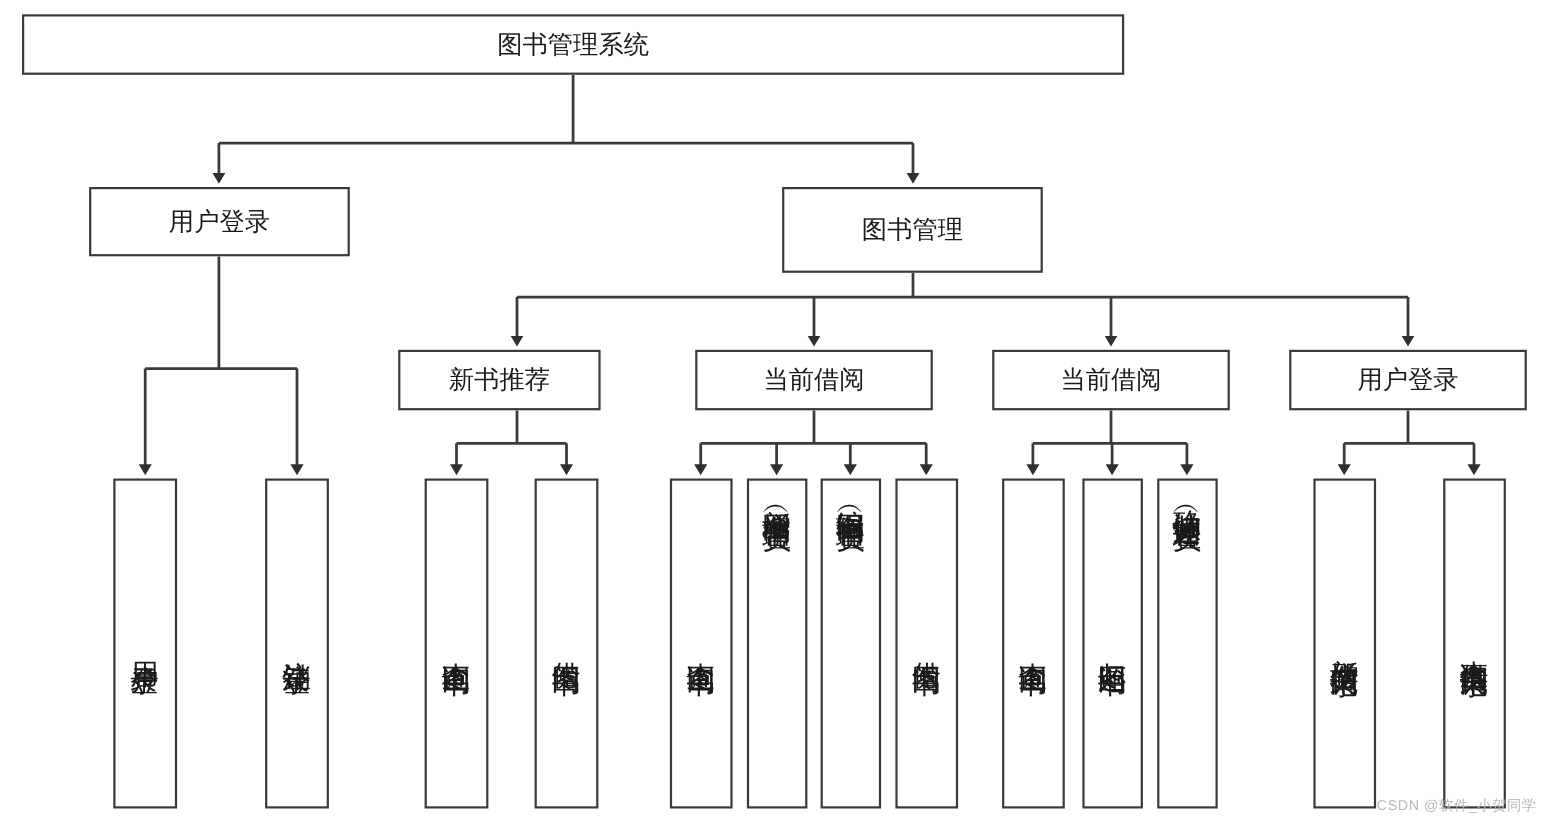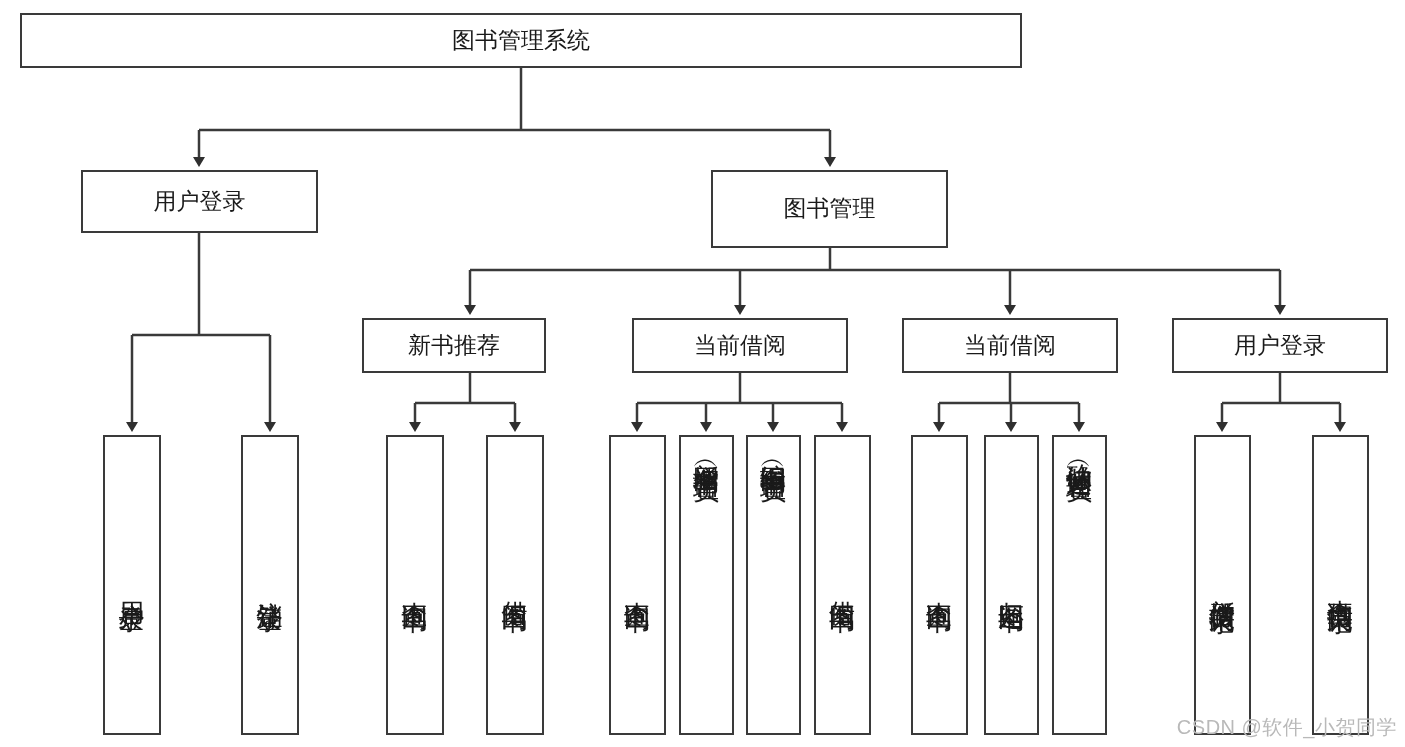--- a/index.html
+++ b/index.html
@@ -58,21 +58,21 @@
     white-space: nowrap;
   }
   .node.vertical.centered {
     align-items: center;
     padding-top: 0;
   }
   #watermark {
     position: absolute;
     right: 8px;
     bottom: 6px;
-    font-size: 20px;
+    font-size: 13px;
     color: #b9b9b9;
     white-space: nowrap;
     letter-spacing: 0.5px;
   }
 </style>
 </head>
 <body>
 
 <div id="diagram-root" style="background: rgb(255, 255, 255);">
 

